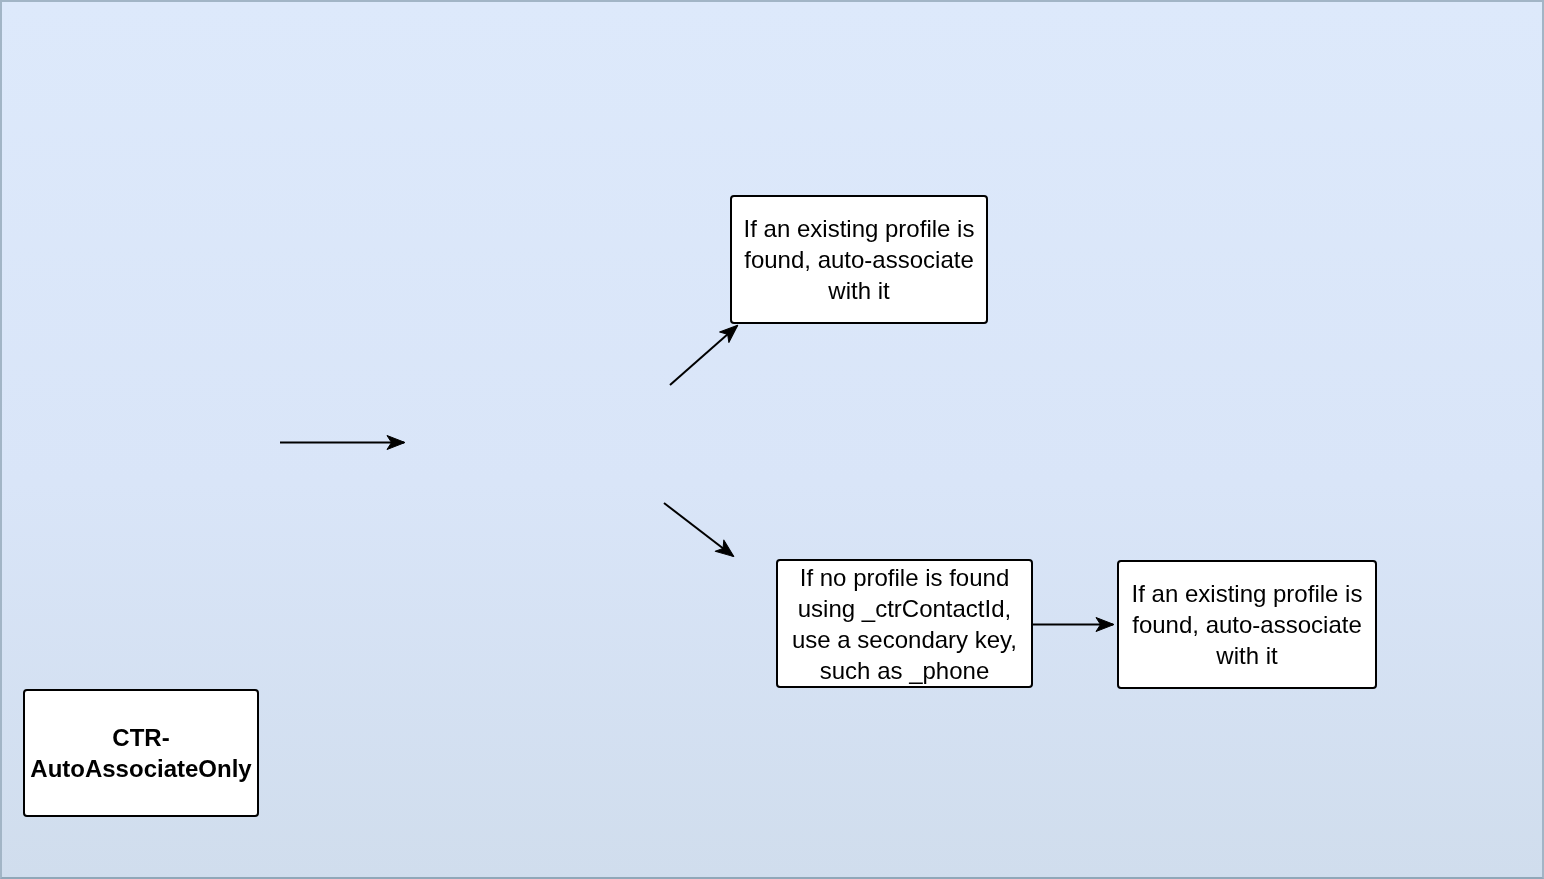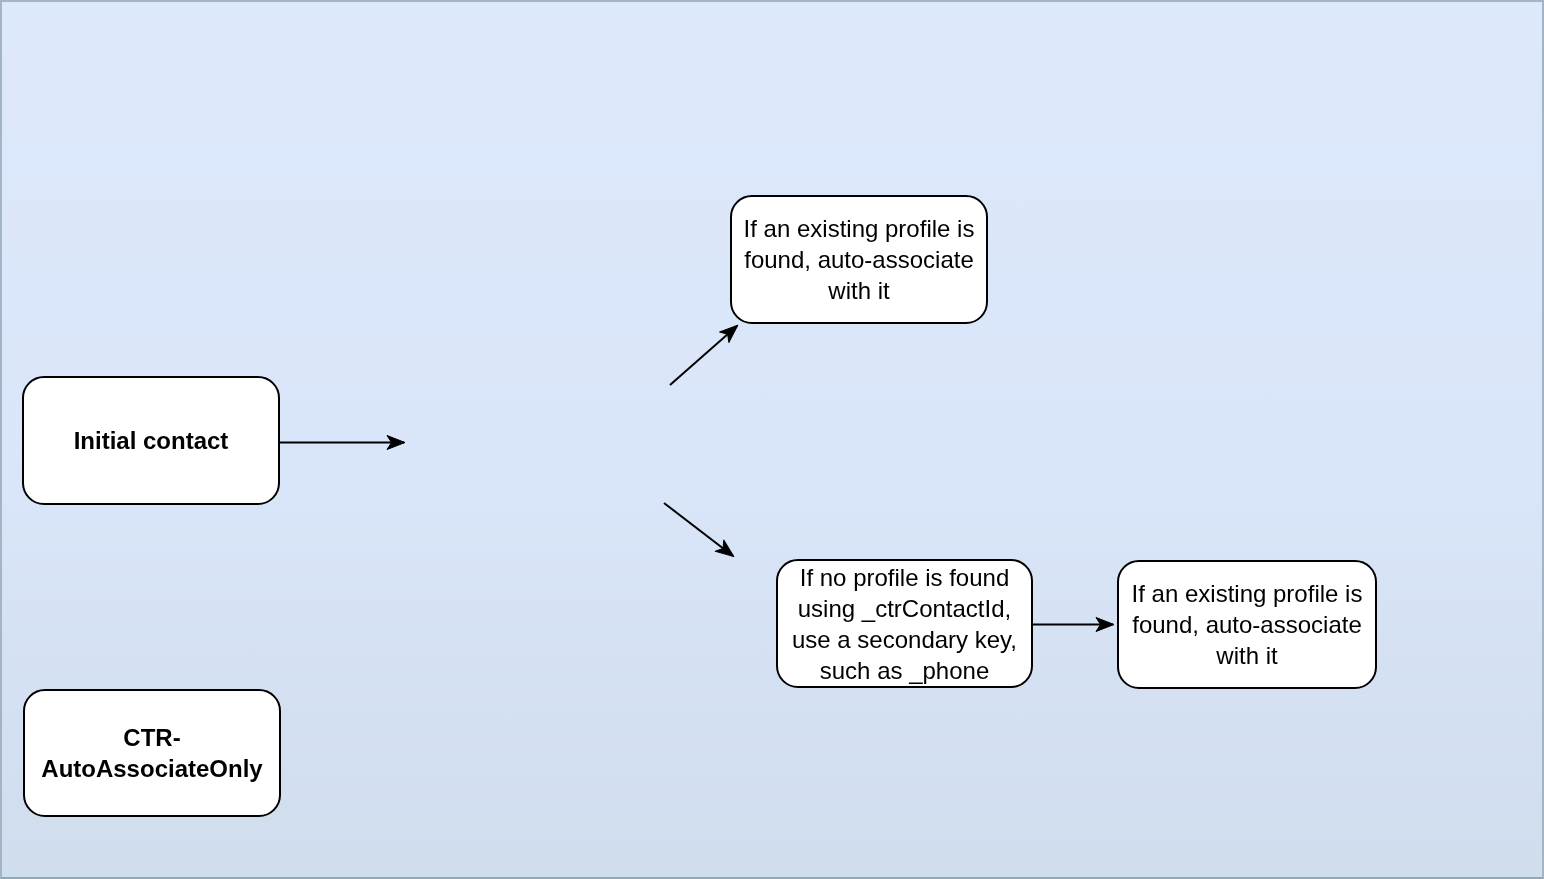--- a/index.html
+++ b/index.html
@@ -28,61 +28,58 @@
   }
   .edges line {
     stroke: #000000;
     stroke-width: 2;
   }
   .node {
     position: absolute;
     box-sizing: border-box;
     background: #ffffff;
     border: 2px solid #000000;
-    border-radius: 22px;
+    border-radius: 4px;
     display: flex;
     align-items: center;
     justify-content: center;
     text-align: center;
     color: #000000;
     font-size: 24px;
     line-height: 31px;
     padding: 8px 0;
   }
   .node.bold {
     font-weight: bold;
   }
   
   .n-initial        { left: 20px;   top: 374px; width: 258px; height: 129px; }
   .n-check          { left: 406px;  top: 375px; width: 260px; height: 125px; }
   .n-found-top      { left: 728px;  top: 193px; width: 258px; height: 129px; }
   .n-no-profile     { left: 729px;  top: 557px; width: 257px; height: 129px; margin-left: 45px; }
   .n-found-right    { left: 1115px; top: 558px; width: 260px; height: 129px; }
-  .n-ctr-label      { left: 21px;   top: 687px; width: 258px; height: 128px; }
+  .n-ctr-label      { left: 21px;   top: 687px; width: 236px; height: 128px; }
 </style>
 </head>
 <body>
 
 <div class="canvas">
 
   <svg class="edges" viewBox="0 0 1544 879">
     <defs>
       <marker id="arrowhead" markerUnits="userSpaceOnUse" markerWidth="22" markerHeight="18" refX="18" refY="8" orient="auto">
         <path d="M1,1 L19,8 L1,15 L5.5,8 z" fill="#000000" stroke="#000000" stroke-width="1" stroke-linejoin="round"></path>
       </marker>
     </defs>
     <line x1="278" y1="440.5" x2="402" y2="440.5" marker-end="url(#arrowhead)"></line>
     <line x1="668" y1="383" x2="735" y2="324" marker-end="url(#arrowhead)"></line>
     <line x1="662" y1="501" x2="731" y2="554" marker-end="url(#arrowhead)"></line>
     <line x1="986" y1="622.5" x2="1111" y2="622.5" marker-end="url(#arrowhead)"></line>
   </svg>
 
-  <div class="node bold n-initial">
-    <span>Initial contact</span>
-  </div>
 
 
   <div class="node n-found-top">
     <span>If an existing profile is found, auto-associate with it</span>
   </div>
 
   <div class="node n-no-profile">
     <span>If no profile is found using _ctrContactId, use a secondary key, such as _phone</span>
   </div>
 

